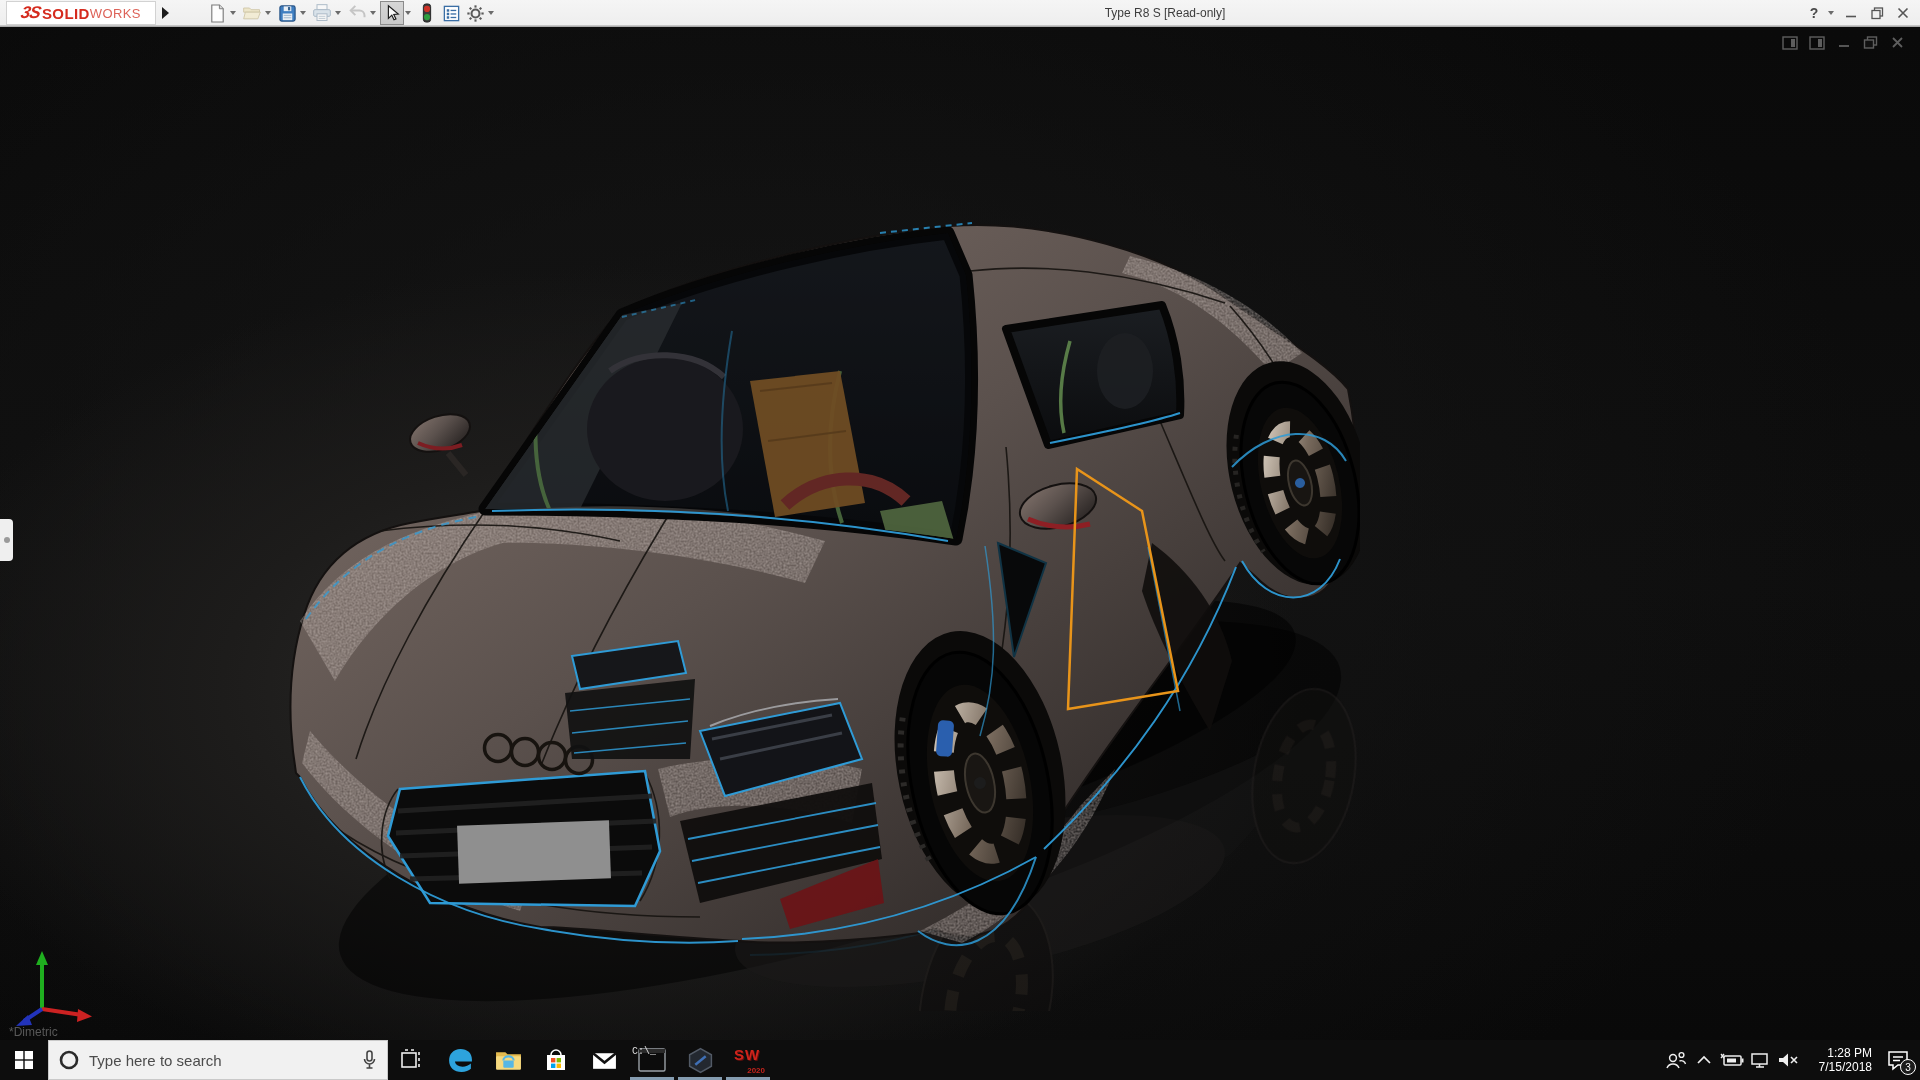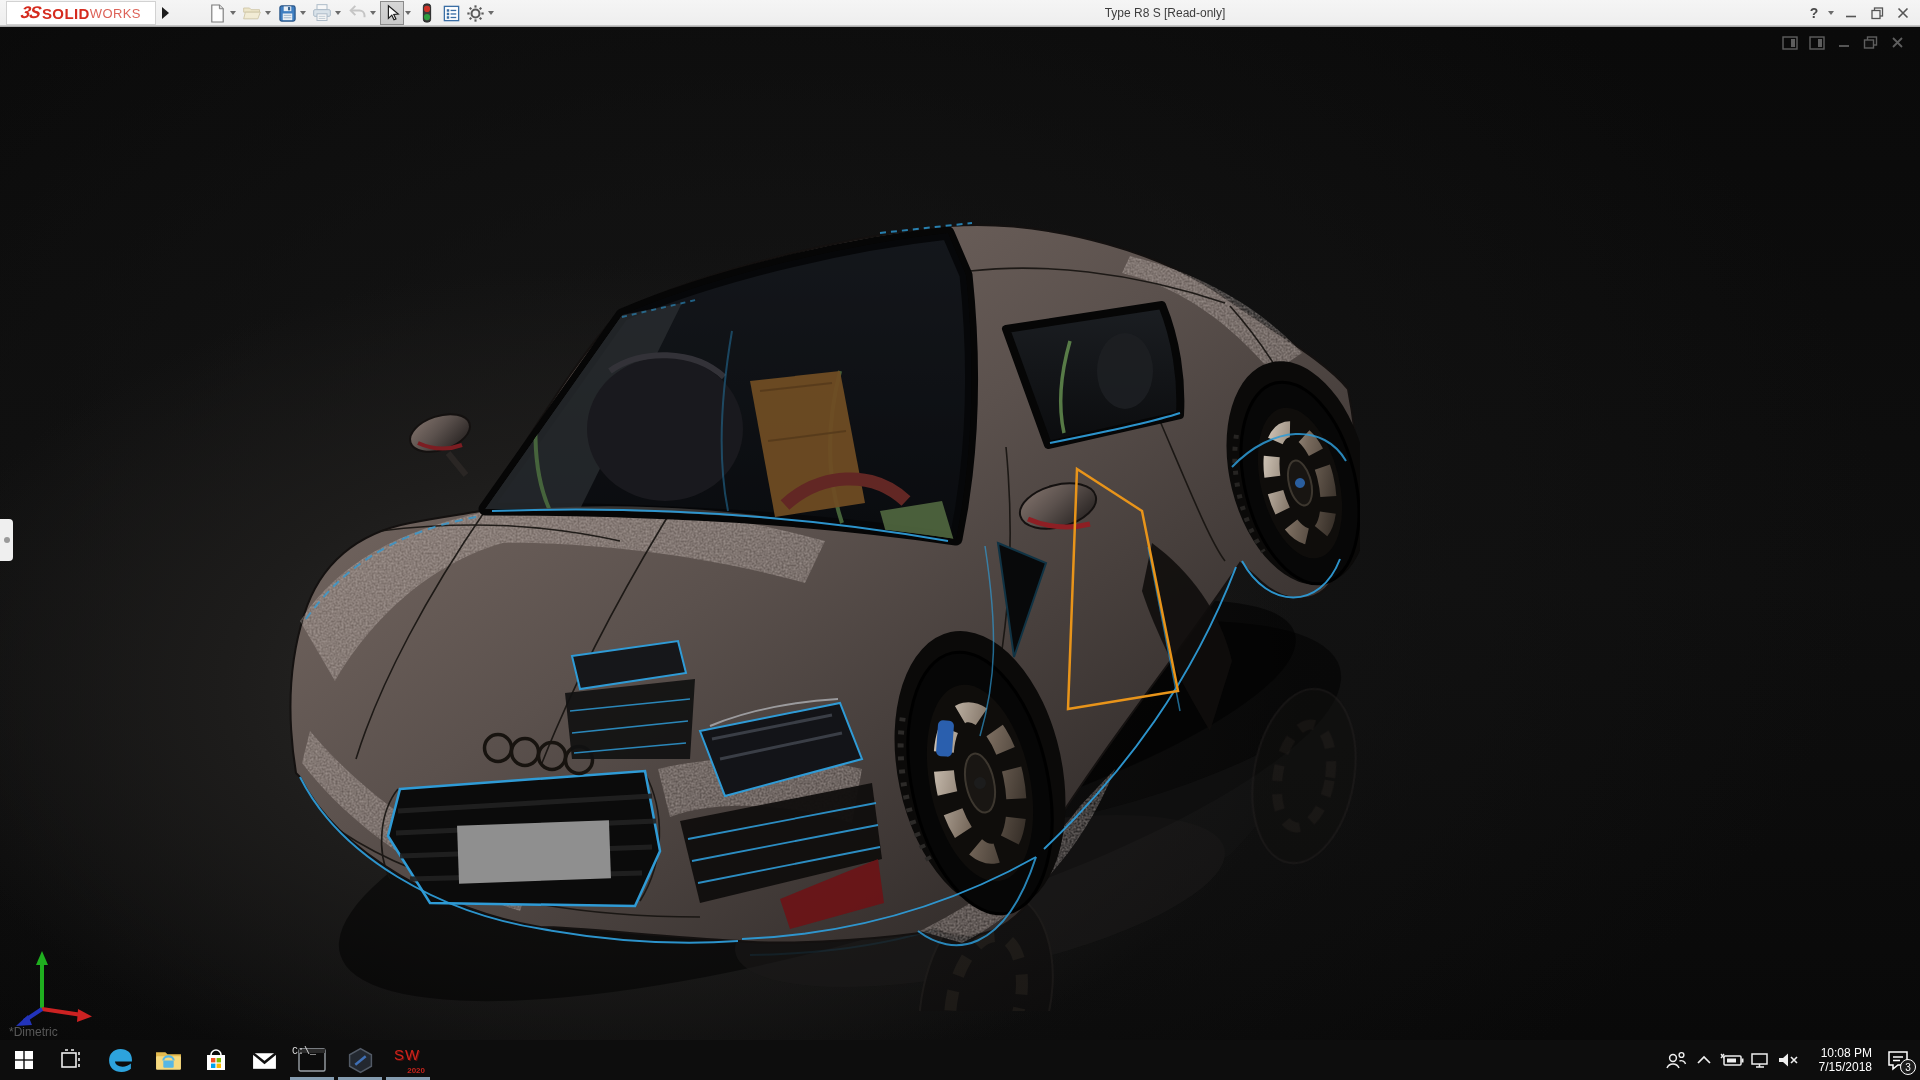--- a/index.html
+++ b/index.html
@@ -61,21 +61,21 @@
   .tray { margin-left:auto; display:flex; align-items:center; }
   .tray-ic { width:28px; height:40px; display:flex; align-items:center; justify-content:center; }
   .clock { width:74px; text-align:right; color:#fff; font-size:12px; line-height:14px; padding-right:4px; }
   .action { position:relative; width:44px; height:40px; display:flex; align-items:center; justify-content:center; }
   .badge { position:absolute; right:4px; bottom:5px; width:16px; height:16px; border-radius:50%;
            background:#1c1c1c; border:1.5px solid #fff; color:#fff; font-size:10px;
            display:flex; align-items:center; justify-content:center; }
   .cmdtext { position:absolute; left:4px; top:6px; font-family:Liberation Mono, monospace;
              font-size:10px; color:#ddd; }
   .sw-ic { position:relative; width:30px; height:28px; }
-  .sw-letters { position:absolute; left:1px; top:0; color:#d0241c; font-weight:normal; font-size:15px;
+  .sw-letters { position:absolute; left:1px; top:0; color:#d0241c; font-weight:bold; font-size:15px;
                 letter-spacing:1px; text-shadow:1px 1px 0 #5e0f0c; }
   .sw-year { position:absolute; right:-2px; bottom:-1px; color:#c4231c; font-size:8px; font-weight:bold; }
 </style>
 </head>
 <body>
 
 <div class="titlebar">
   <div class="logo-box">
     <span class="logo-mark">3S</span>
     <span class="logo-bold">SOLID</span>
@@ -463,20 +463,30 @@
 <div class="taskbar">
   <div class="start">
     <svg width="18" height="18" viewBox="0 0 18 18">
       <rect x="0" y="0" width="8.3" height="8.3" fill="#fff"></rect>
         <rect x="9.7" y="0" width="8.3" height="8.3" fill="#fff"></rect>
       <rect x="0" y="9.7" width="8.3" height="8.3" fill="#fff"></rect>
         <rect x="9.7" y="9.7" width="8.3" height="8.3" fill="#fff"></rect>
     </svg>
   </div>
 
+  <div class="searchbox">
+    <svg width="20" height="20" viewBox="0 0 20 20">
+      <circle cx="10" cy="10" r="8" fill="none" stroke="#2b2b2b" stroke-width="2.6"></circle>
+    </svg>
+    <span class="ph">Type here to search</span>
+    <svg width="15" height="20" viewBox="0 0 15 20">
+      <rect x="5" y="1" width="5" height="10" rx="2.5" fill="none" stroke="#444" stroke-width="1.6"></rect>
+      <path d="M2.5,9 a5,5 0 0 0 10,0 M7.5,14 v4 M4.5,18 h6" fill="none" stroke="#444" stroke-width="1.6"></path>
+    </svg>
+  </div>
 
   <div class="tb-app">
     <svg width="22" height="22" viewBox="0 0 22 22">
       <rect x="1" y="4" width="14" height="14" fill="none" stroke="#eee" stroke-width="1.6"></rect>
       <path d="M18,3 v3 M18,9 v3 M18,15 v3 M4,1 h3 M10,1 h3" stroke="#eee" stroke-width="1.6"></path>
     </svg>
   </div>
 
   <div class="tb-app">
     <svg width="27" height="27" viewBox="0 0 26 26">
@@ -564,21 +574,21 @@
         <path d="M6,15 h8 M9.5,12 v3" stroke="#eee" stroke-width="1.5"></path>
       </svg>
     </div>
     <div class="tray-ic">
       <svg width="22" height="18" viewBox="0 0 22 18">
         <path d="M2,7 h4 l5,-4.5 v13 L6,11 H2 Z" fill="#eee"></path>
         <path d="M14,6 L20,12 M20,6 L14,12" stroke="#eee" stroke-width="1.6"></path>
       </svg>
     </div>
     <div class="clock">
-      <div>10:08 PM</div>
+      <div>1:28 PM</div>
       <div>7/15/2018</div>
     </div>
     <div class="action">
       <svg width="22" height="22" viewBox="0 0 22 22">
         <path d="M2,3 h18 v13 h-9 l-5,4 v-4 H2 Z" fill="none" stroke="#fff" stroke-width="1.5"></path>
         <path d="M6,8 h10 M6,11.5 h7" stroke="#fff" stroke-width="1.4"></path>
       </svg>
       <div class="badge">3</div>
     </div>
   </div>

